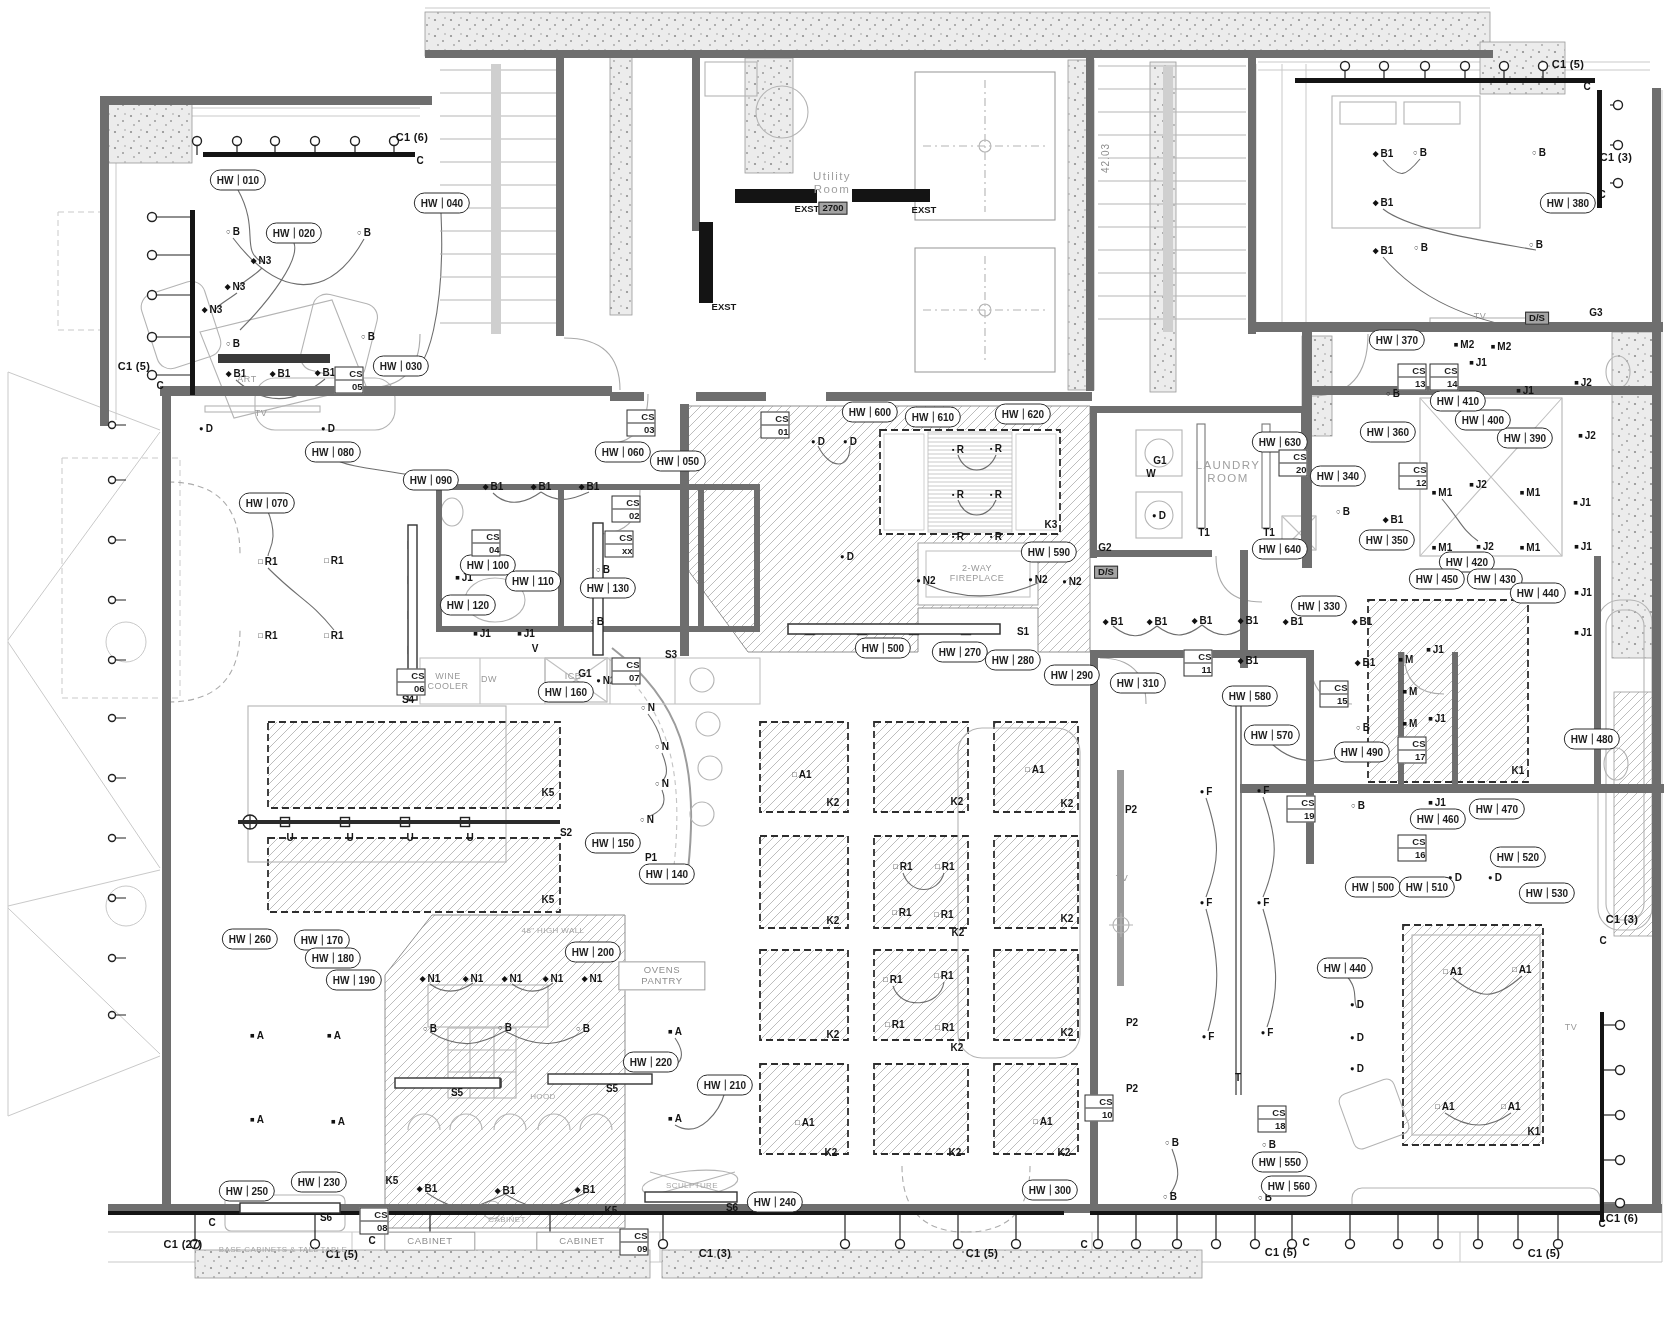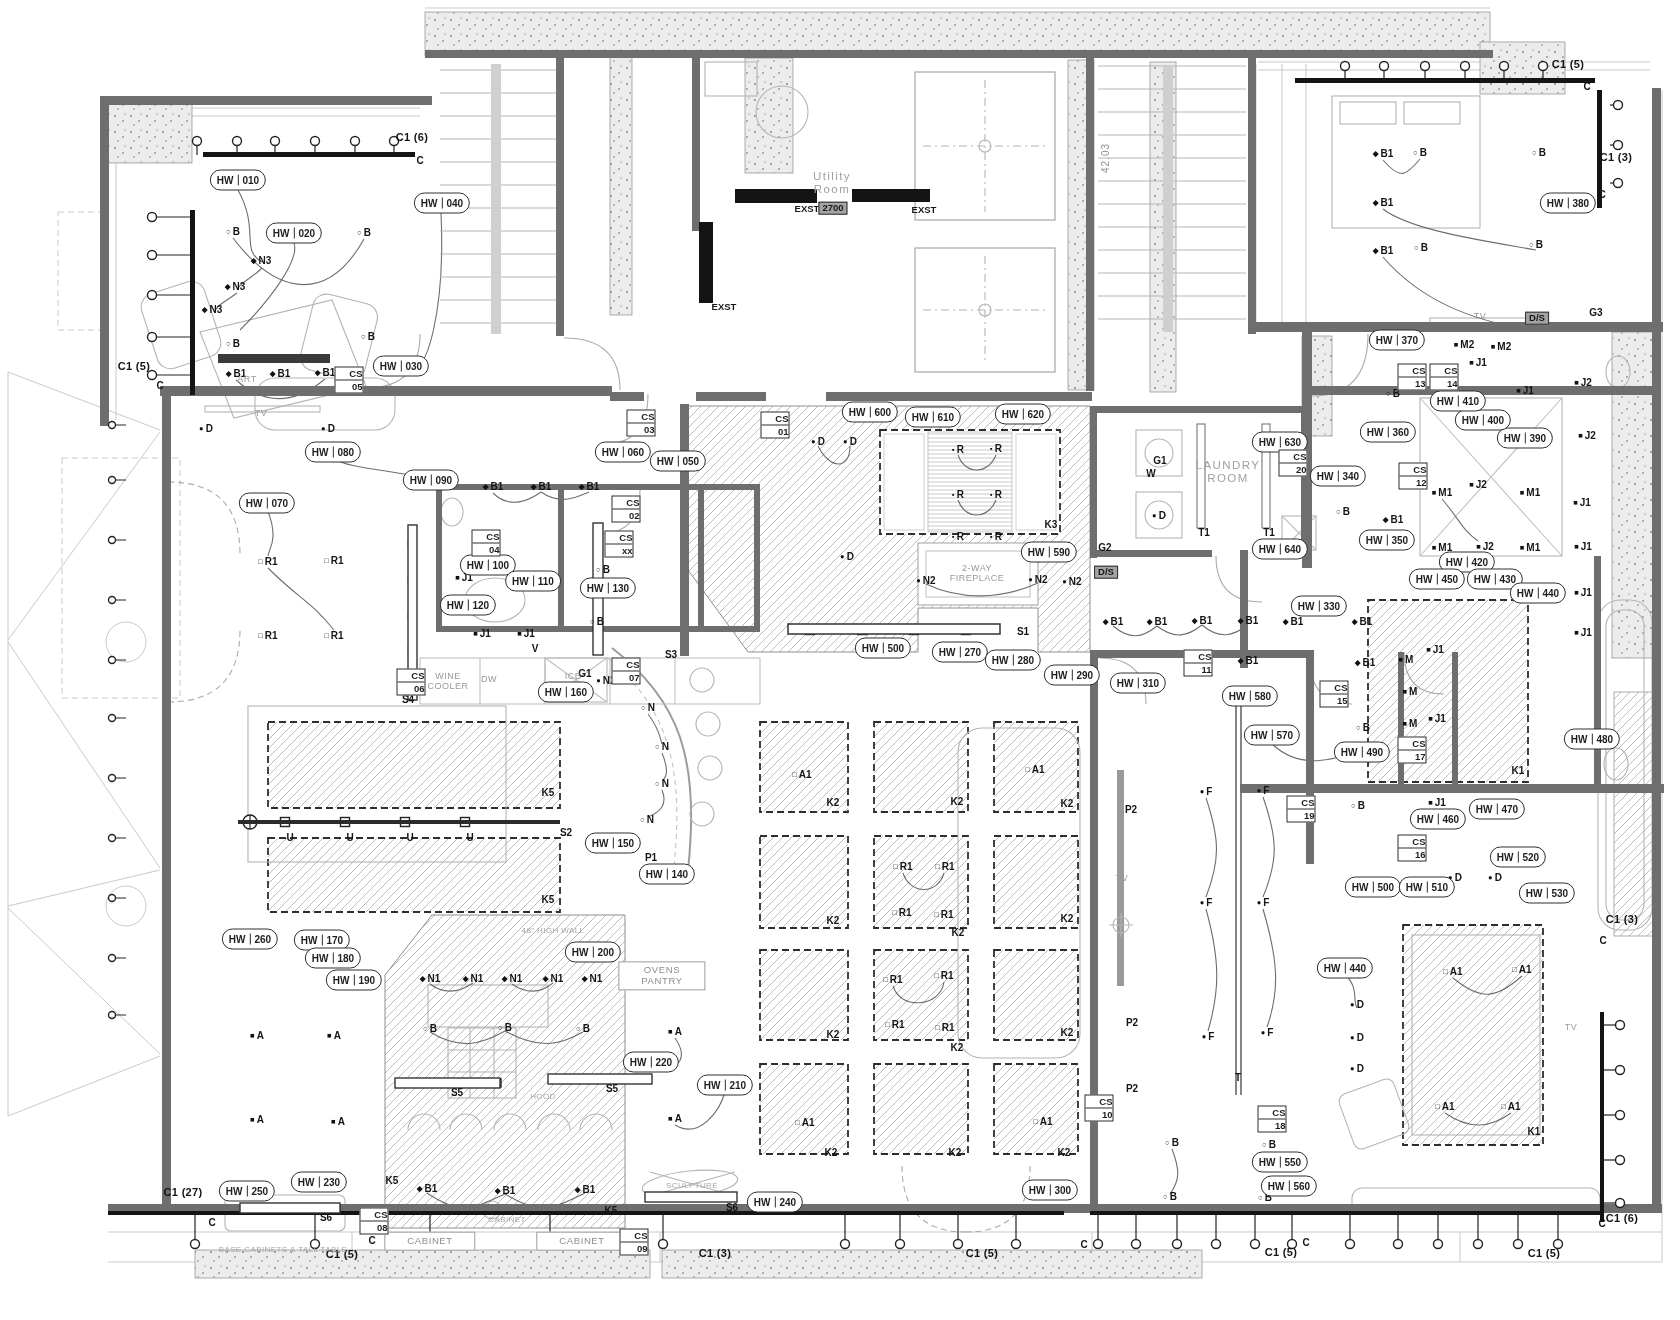--- a/index.html
+++ b/index.html
@@ -572,21 +572,21 @@
       <div class="lbl cir" style="left: 134px; top: 366px;">C1 (5)</div>
       <div class="lbl cir" style="left: 1568px; top: 64px;">C1 (5)</div>
       <div class="lbl cir" style="left: 1616px; top: 157px;">C1 (3)</div>
       <div class="lbl cir" style="left: 1622px; top: 919px;">C1 (3)</div>
       <div class="lbl cir" style="left: 1622px; top: 1218px;">C1 (6)</div>
       <div class="lbl cir" style="left: 1544px; top: 1253px;">C1 (5)</div>
       <div class="lbl cir" style="left: 1281px; top: 1252px;">C1 (5)</div>
       <div class="lbl cir" style="left: 982px; top: 1253px;">C1 (5)</div>
       <div class="lbl cir" style="left: 715px; top: 1253px;">C1 (3)</div>
       <div class="lbl cir" style="left: 342px; top: 1254px;">C1 (5)</div>
-      <div class="lbl cir" style="left: 183px; top: 1192px;">C1 (27)</div>
+      <div class="lbl cir" style="left: 183px; top: 1244px;">C1 (27)</div>
       <div class="lbl dev" style="left: 420px; top: 161px;">
         <span>C</span>
       </div>
       <div class="lbl dev" style="left: 160px; top: 386px;">
         <span>C</span>
       </div>
       <div class="lbl dev" style="left: 233px; top: 232px;">
         <span class="mk">○</span>
         <span>B</span>
       </div>

